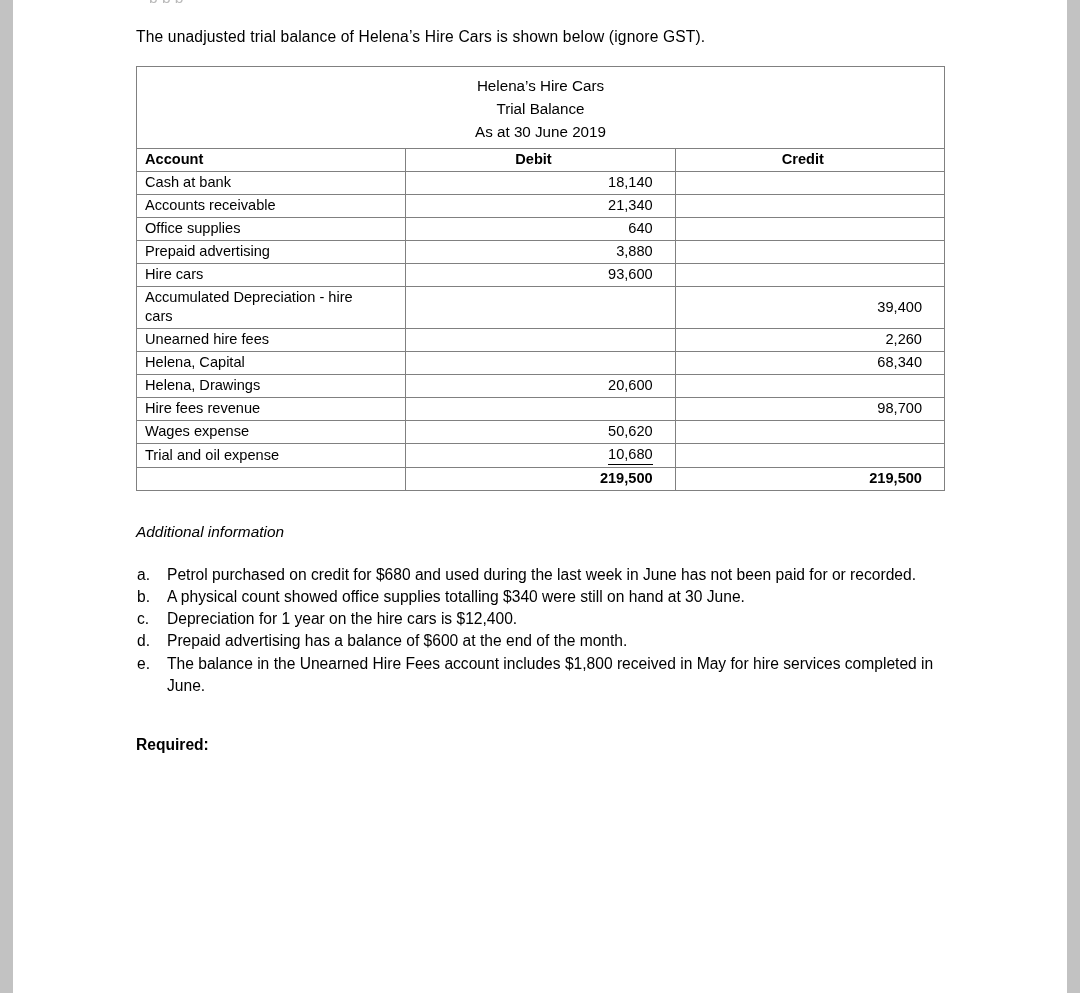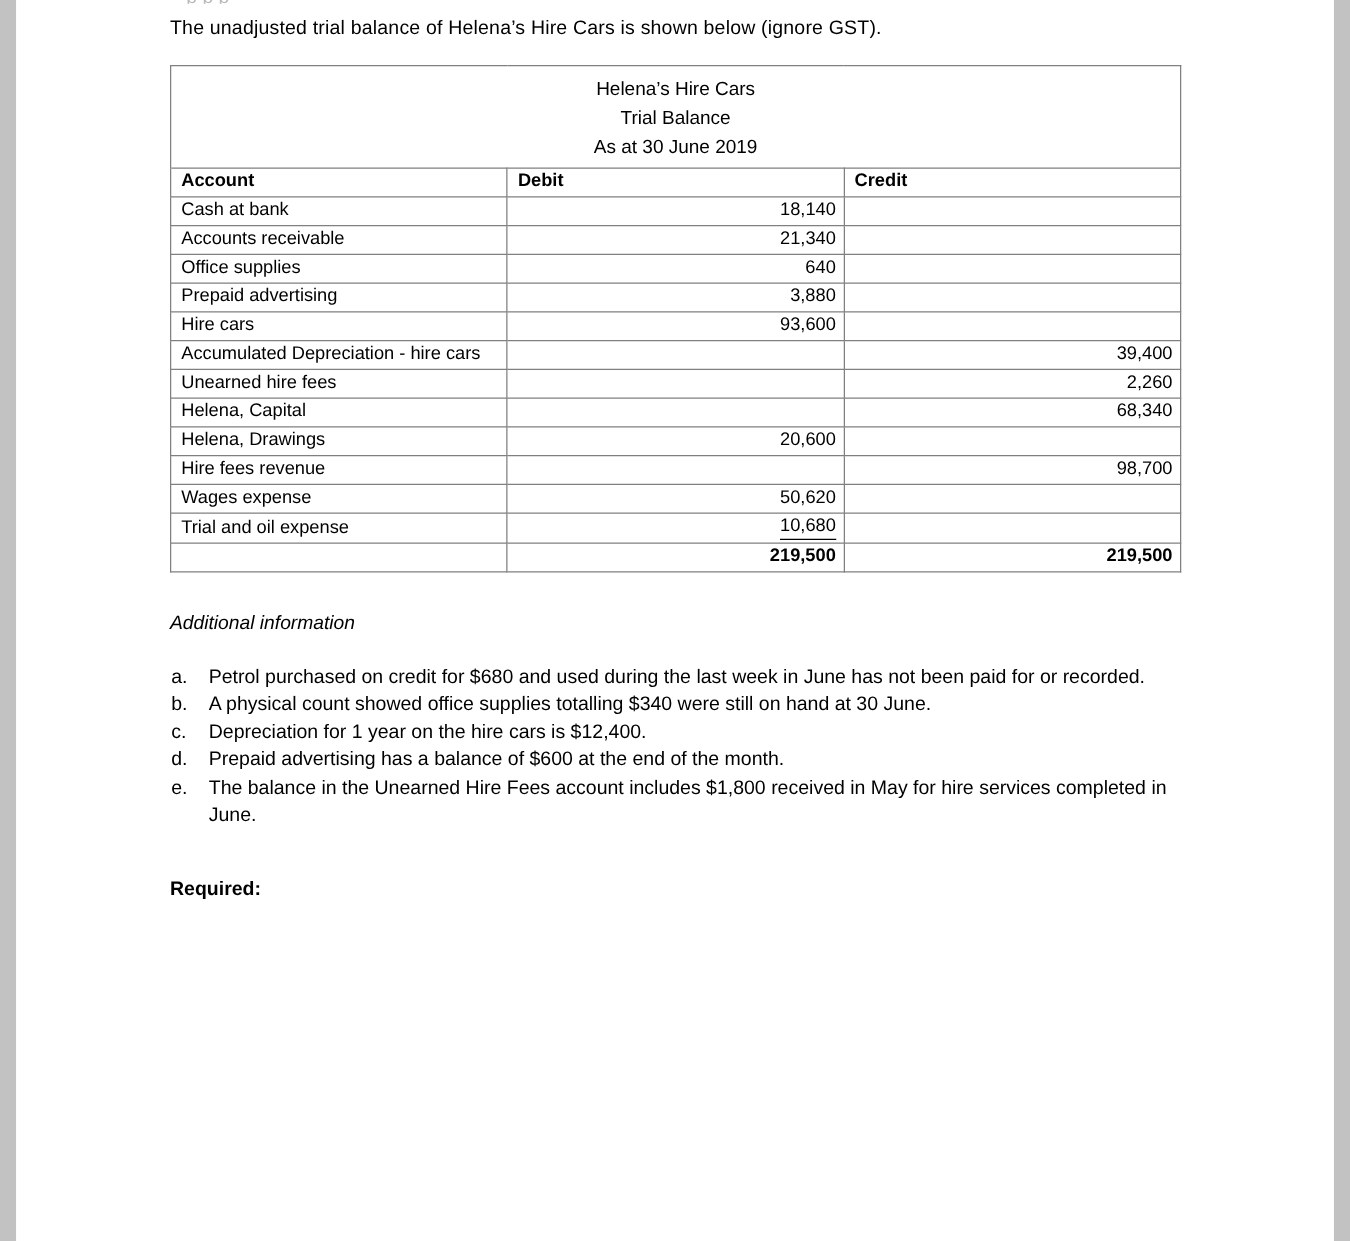--- a/index.html
+++ b/index.html
@@ -57,38 +57,38 @@
     position: absolute;
     left: 123px;
     top: 0;
     width: 820px;
   }
 
   .intro-paragraph {
     font-size: 15.6px;
     line-height: 1.35;
     margin: 0;
-    padding-top: 12px;
+    padding-top: 26px;
     letter-spacing: 0.01em;
   }
 
   
   #trial-balance-table-wrap {
     margin-top: 19px;
     width: 809px;
   }
   table.tb {
     border-collapse: collapse;
     width: 809px;
     table-layout: fixed;
     font-size: 14.6px;
   }
   table.tb td {
     border: 1px solid #808080;
-    padding: 1px 6px 2px 8px;
+    padding: 1px 22px 2px 8px;
     height: 23px;
     line-height: 19px;
     vertical-align: middle;
   }
   .col-account { width: 466px; }
   .col-debit   { width: 180px; }
   .col-credit  { width: 163px; }
 
   .title-cell {
     border-bottom: none !important;
@@ -103,21 +103,21 @@
   .title-line {
     font-size: 15.2px;
     line-height: 23px;
     text-align: center;
   }
 
   .hdr td {
     font-weight: bold;
     border-top: 1px solid #808080;
   }
-  .hdr .col-debit, .hdr .col-credit { text-align: left; }
+  .hdr .col-debit, .hdr .col-credit { text-align: center; }
 
   td.num {
     text-align: right;
     padding-right: 10px;
   }
   td.num .val { display: inline-block; }
   td.num.ruled .val {
     border-bottom: 1px solid #000;
     padding-bottom: 0px;
   }

